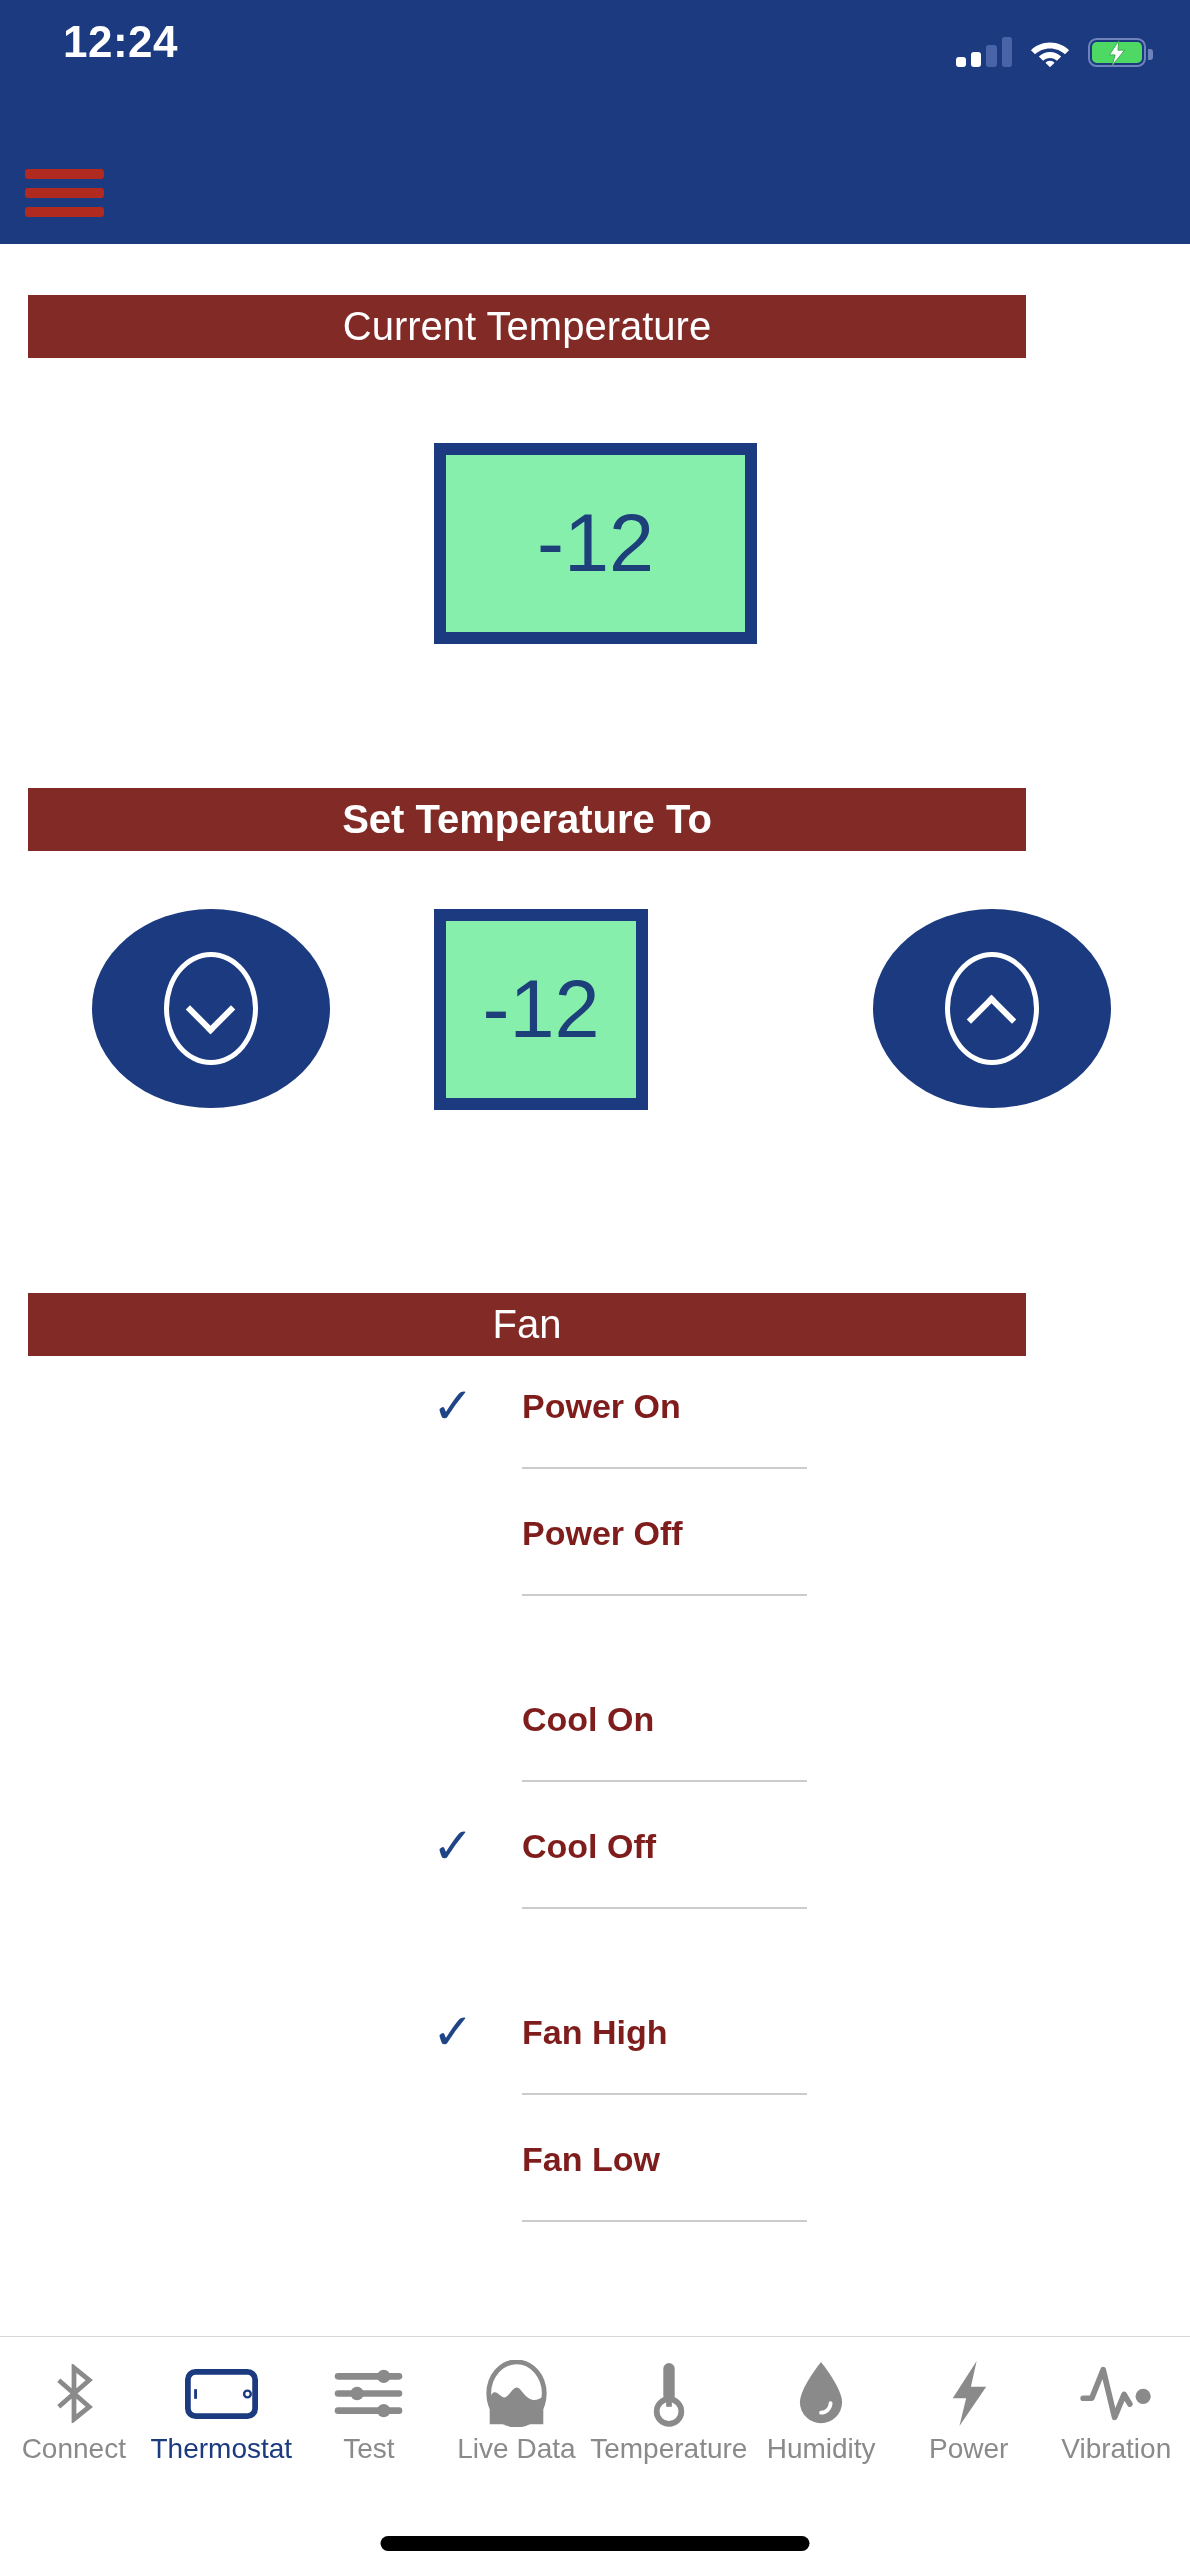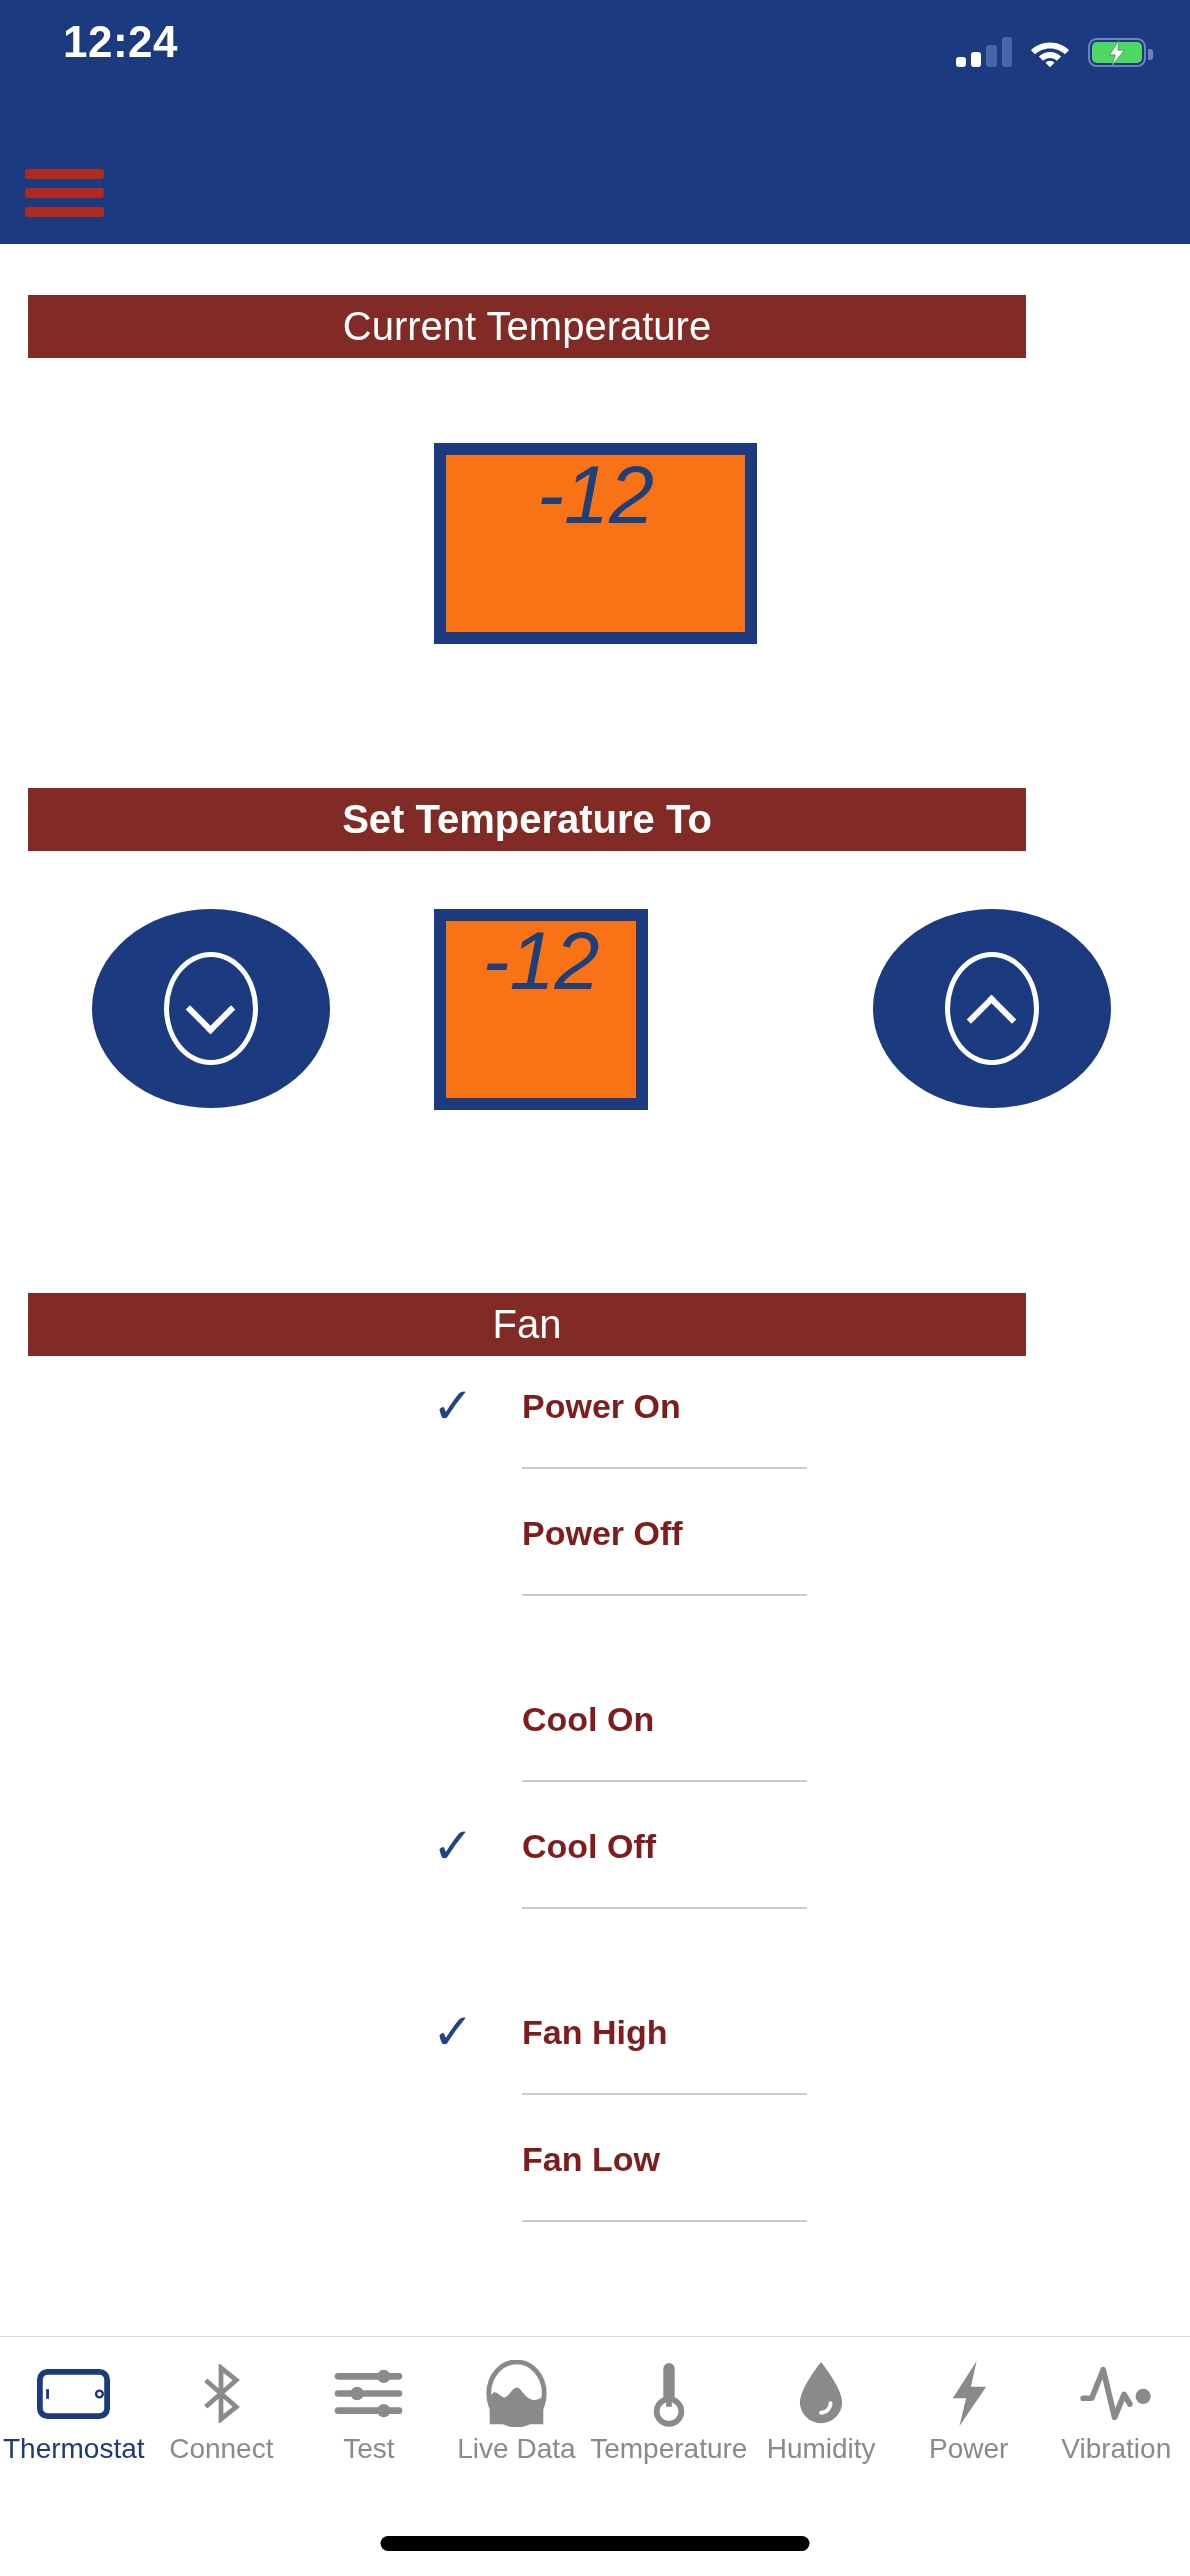--- a/index.html
+++ b/index.html
@@ -69,23 +69,23 @@
     display:flex; align-items:center; justify-content:center;
     font-size:40px; font-weight:normal;
   }
   #hdr-current { top:295px; }
   #hdr-set     { top:788px;font-weight:bold; }
   #hdr-fan     { top:1293px; }
 
   
   .temp-box {
     position:absolute;
-    background:#f97316;
+    background:#86efac;
     border:12.5px solid #1b3a7f;
-    display:flex; justify-content:center;font-style:italic;
+    display:flex; align-items:center; justify-content:center;
   }
   .temp-box .val {
     font-size:81px; color:#1d3f7a; font-weight:normal; line-height:1;
   }
   #current-temp-box { left:434px; top:443px; width:323px; height:201px; }
   #set-temp-box     { left:434px; top:909px; width:214px; height:201px; }
 
   
   .step-btn {
     position:absolute; top:909px;
@@ -256,37 +256,37 @@
         <span class="divider"></span>
       </div>
       <div class="fan-row">
         <span class="check"></span>
         <span class="label">Fan Low</span>
         <span class="divider"></span>
       </div>
     </div>
 
   <div class="tabbar" id="tabbar">
+      <div class="tab">
+        <div class="ticon">
+          <svg width="50" height="59" viewBox="0 0 52 62" fill="none" stroke="currentColor" stroke-width="5">
+            <path d="M10 17 L42 45 L26 58 L26 4 L42 17 L10 45"></path>
+          </svg>
+        </div>
+        <div class="tlabel">Connect</div>
+      </div>
       <div class="tab active">
         <div class="ticon">
           <svg width="73" height="50" viewBox="0 0 76 52">
             <rect x="3" y="3" width="70" height="46" rx="8" fill="none" stroke="currentColor" stroke-width="6"></rect>
             <line x1="11" y1="21" x2="11" y2="31" stroke="currentColor" stroke-width="3"></line>
             <circle cx="65" cy="26" r="3.5" fill="none" stroke="currentColor" stroke-width="2.5"></circle>
           </svg>
         </div>
         <div class="tlabel">Thermostat</div>
-      </div>
-      <div class="tab">
-        <div class="ticon">
-          <svg width="50" height="59" viewBox="0 0 52 62" fill="none" stroke="currentColor" stroke-width="5">
-            <path d="M10 17 L42 45 L26 58 L26 4 L42 17 L10 45"></path>
-          </svg>
-        </div>
-        <div class="tlabel">Connect</div>
       </div>
       <div class="tab">
         <div class="ticon">
           <svg width="69" height="59" viewBox="0 0 72 62" stroke="currentColor" stroke-width="7" stroke-linecap="round">
             <line x1="4" y1="13" x2="68" y2="13"></line>
             <circle cx="52" cy="13" r="7" fill="currentColor" stroke="none"></circle>
             <line x1="4" y1="31" x2="68" y2="31"></line>
             <circle cx="24" cy="31" r="7" fill="currentColor" stroke="none"></circle>
             <line x1="4" y1="49" x2="68" y2="49"></line>
             <circle cx="52" cy="49" r="7" fill="currentColor" stroke="none"></circle>

